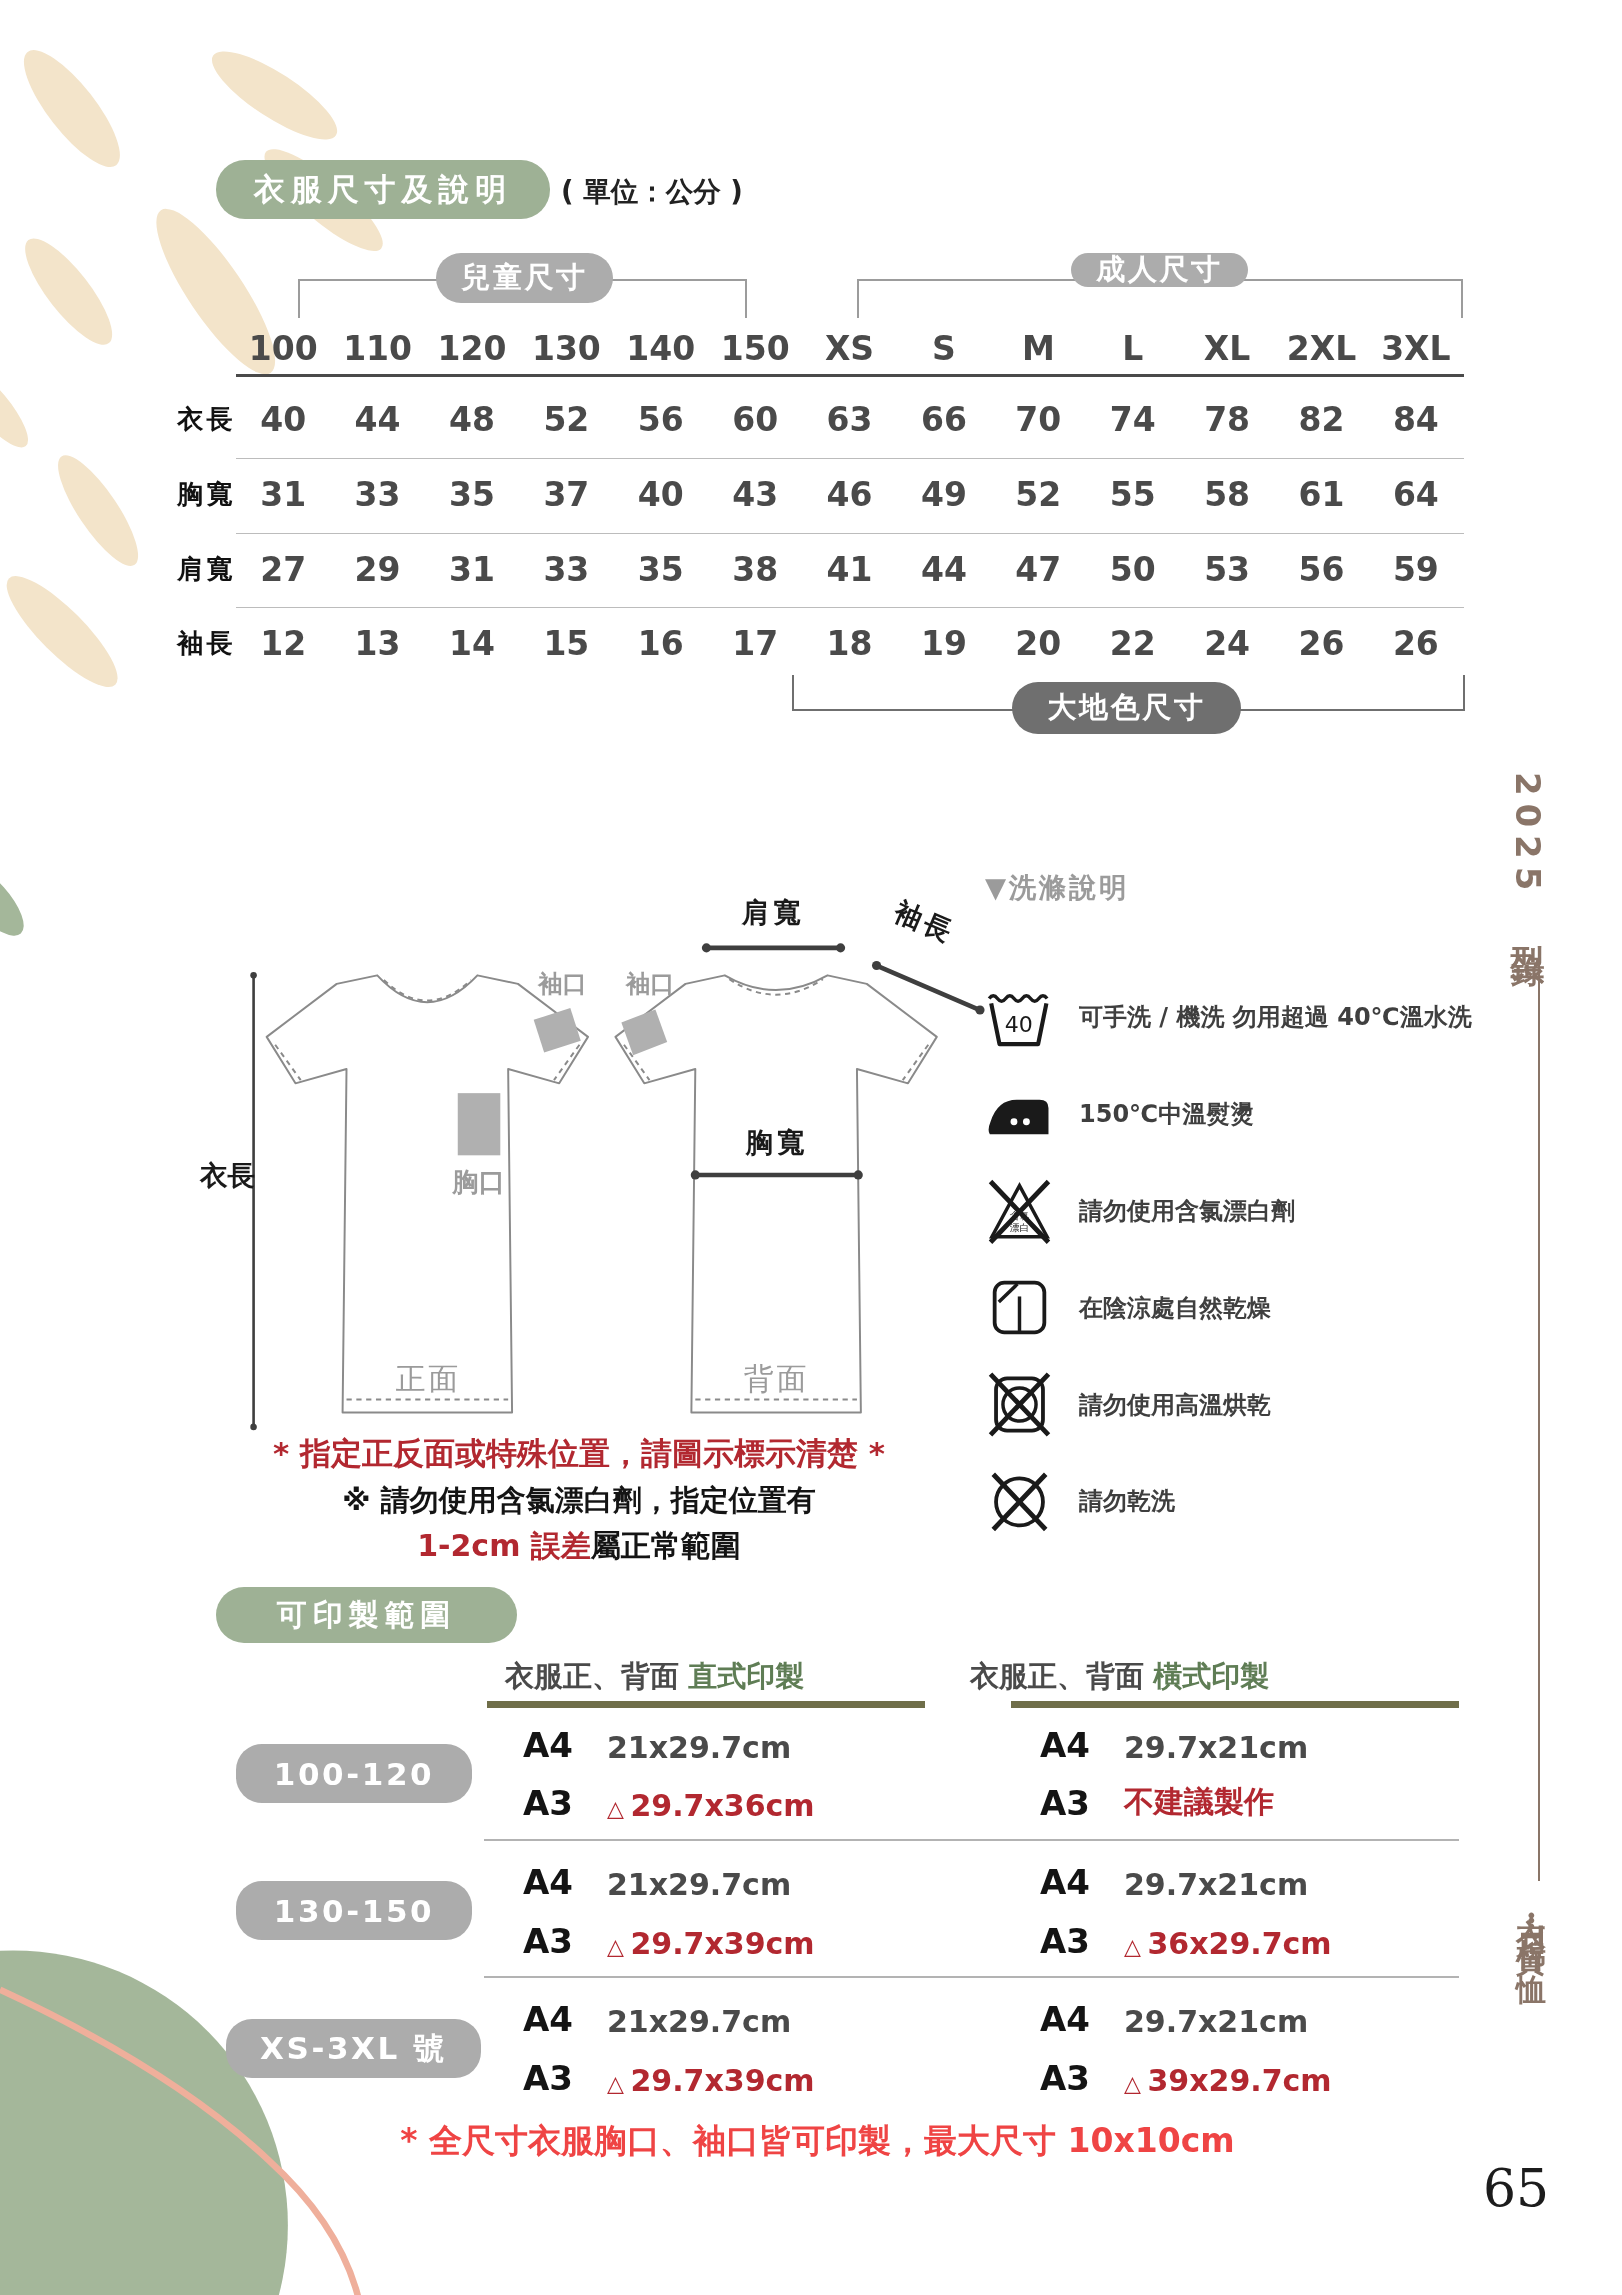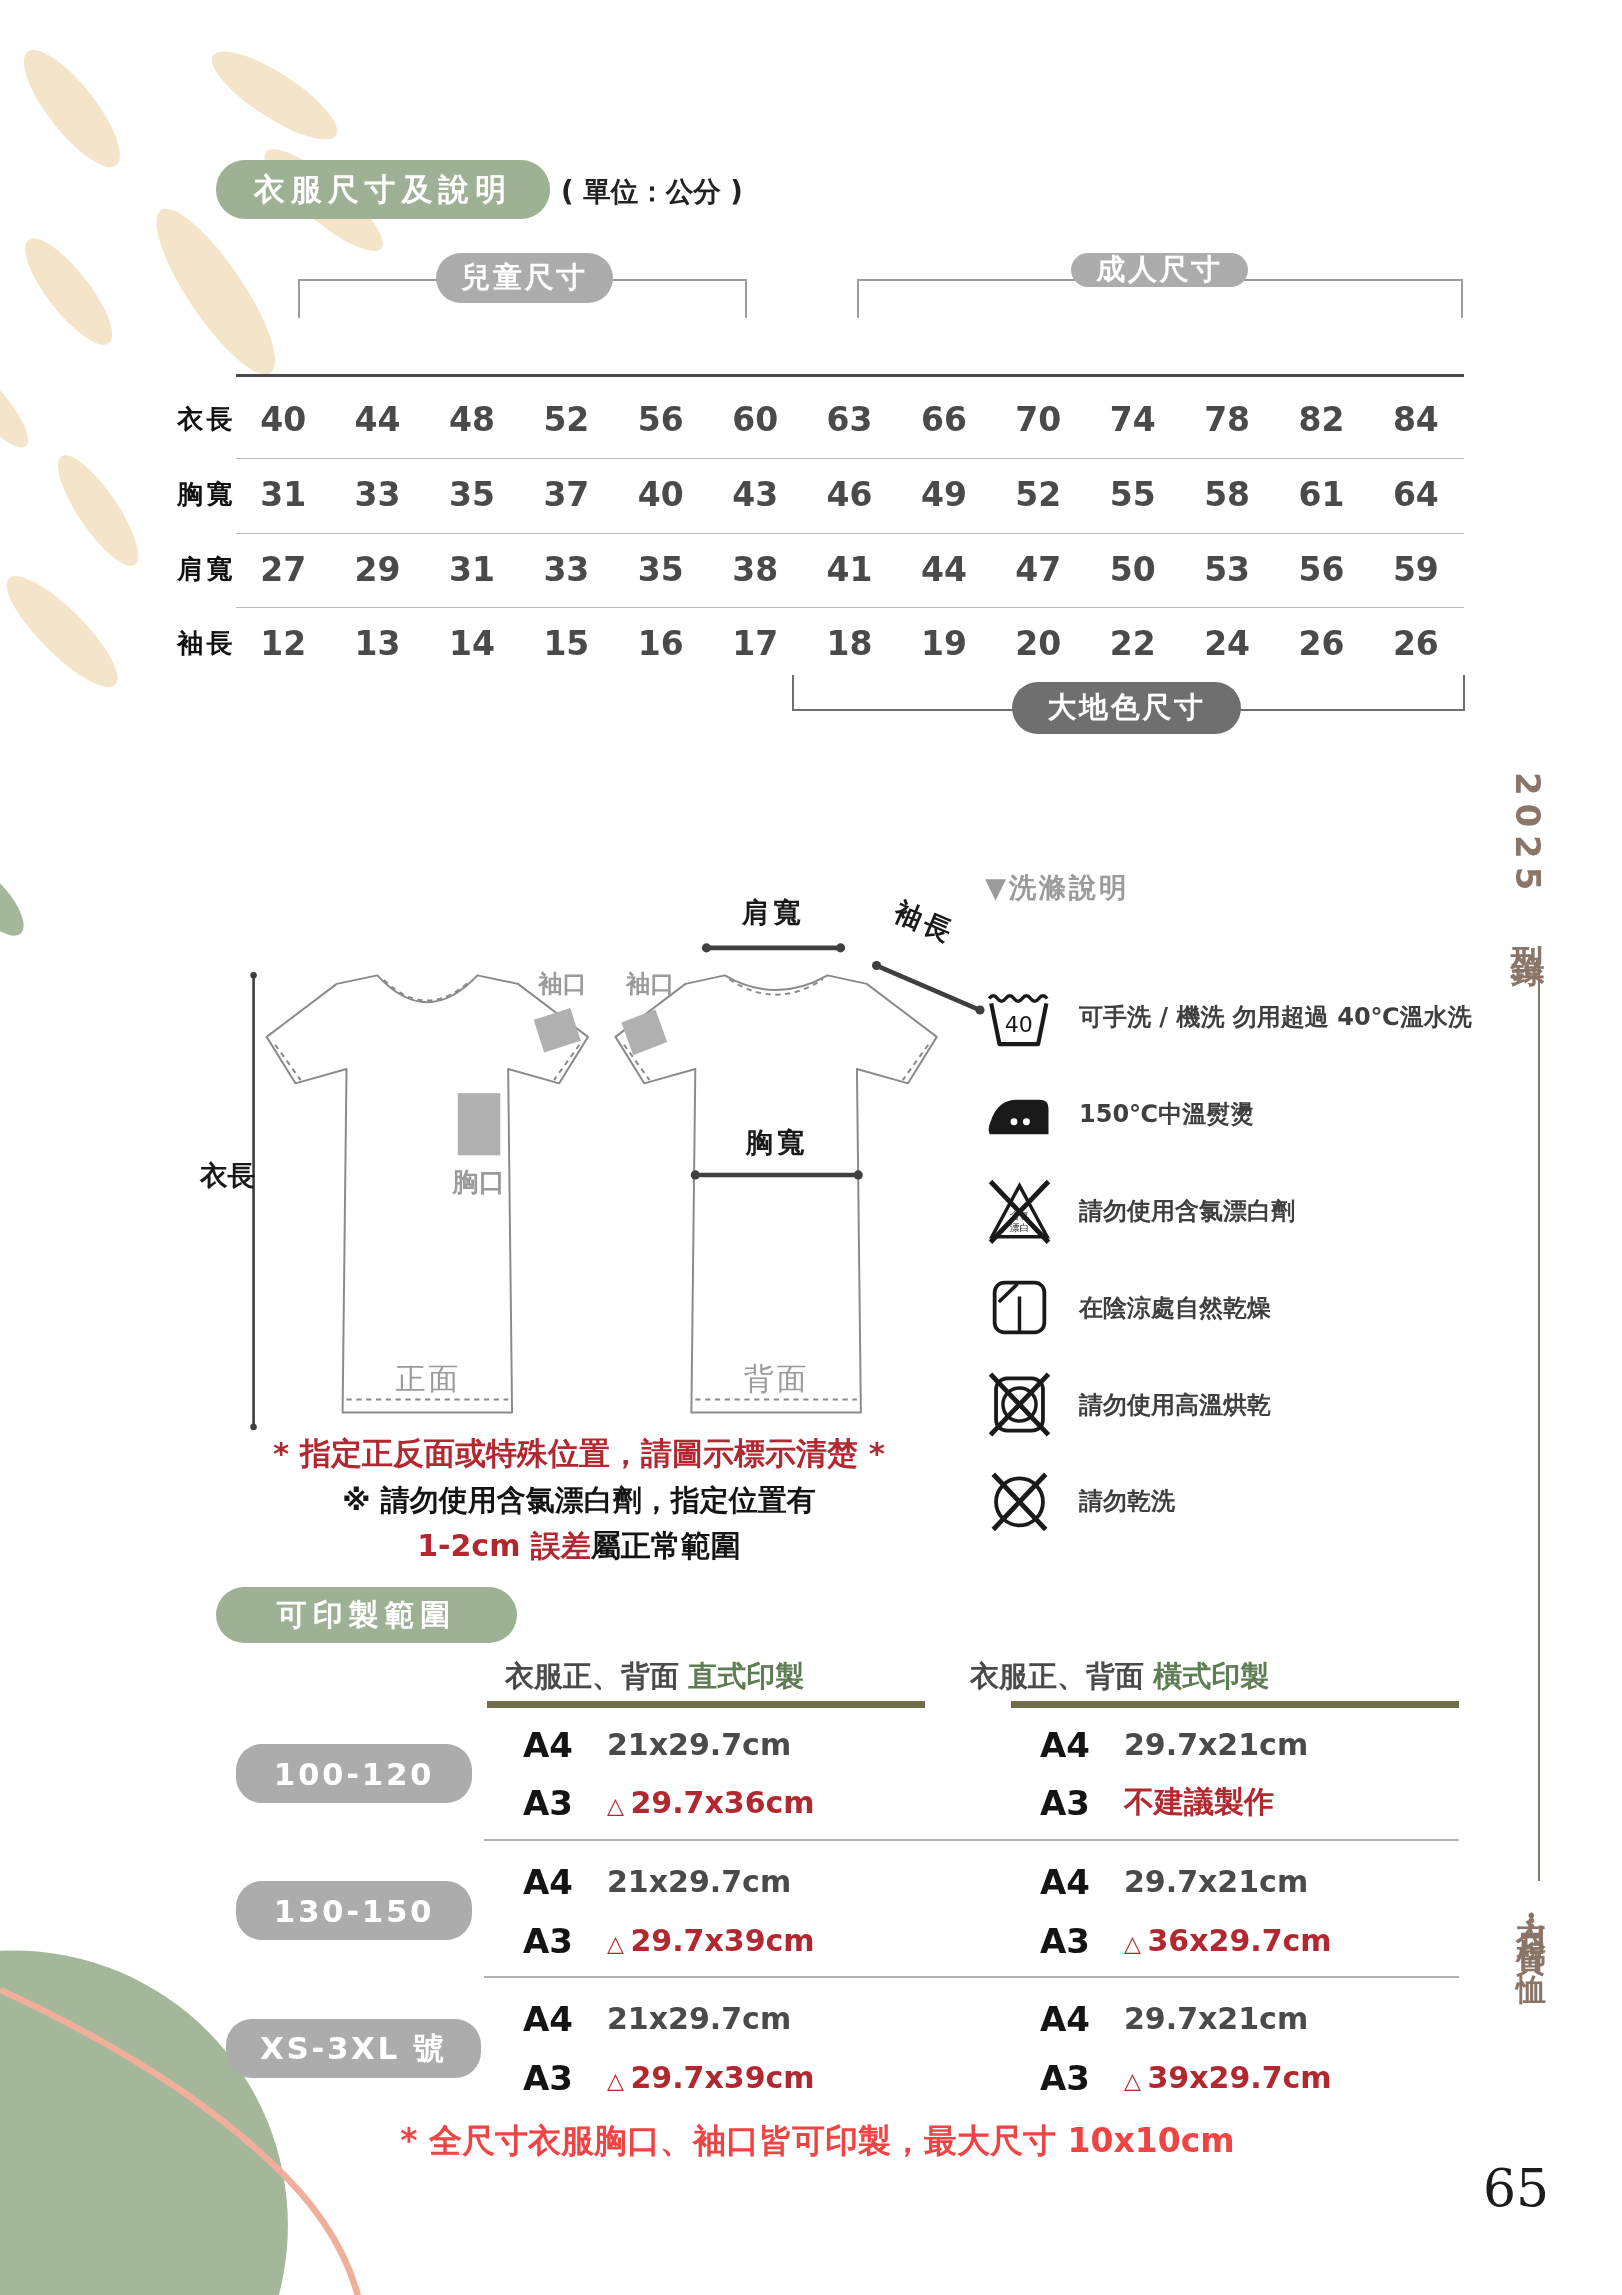--- a/index.html
+++ b/index.html
@@ -30,21 +30,21 @@
   .wash-item svg{width:69px;height:69px;flex:none;}
   .wash-text{margin-left:25px;font-size:24px;font-weight:bold;color:#3f3f3f;white-space:nowrap;}
   
   .note{position:absolute;left:196px;width:766px;text-align:center;font-weight:bold;white-space:nowrap;}
   .red{color:#b22830;}
   
   .phead{position:absolute;font-size:29px;font-weight:bold;color:#4a4a4a;white-space:nowrap;}
   .phead .accent{color:#5f7d55;margin-left:9.2px;}
   .olive-line{position:absolute;height:6.5px;background:#6f6e49;}
   .psep{position:absolute;height:2px;background:#b3b3b3;}
-  .pline{position:absolute;display:flex;align-items:center;height:41px;white-space:nowrap;}
+  .pline{position:absolute;display:flex;align-items:flex-end;height:41px;white-space:nowrap;}
   .paper{font-size:34px;font-weight:bold;color:#141414;width:84px;}
   .pval{font-size:30px;font-weight:bold;color:#4a4a4a;}
   .pval.red{color:#b22830;}
   .tri{font-size:22px;margin-right:6.5px;transform:translateY(-1.3px);}
   .footnote{position:absolute;left:196px;width:1243px;text-align:center;font-size:33px;
        font-weight:bold;color:#ef4444;white-space:nowrap;}
   
   .side-vert{position:absolute;writing-mode:vertical-rl;text-orientation:mixed;
        color:#8a7568;font-weight:bold;white-space:nowrap;}
   .side-line{position:absolute;width:2px;background:#8a7568;}
@@ -82,20 +82,36 @@
 
   <div class="bracket-down" style="left:298px;top:279px;width:445px"></div>
   <div class="bracket-down" style="left:857px;top:279px;width:602px"></div>
   <div class="gray-badge" style="left:436px;top:253px;width:177px;height:50px;font-size:29px">
     <span>兒童尺寸</span>
   </div>
   <div class="gray-badge" style="left:1071px;top:253px;width:177px;height:34px;font-size:29px">
     <span>成人尺寸</span>
   </div>
 
+  <div class="trow" style="top:327px;height:42px">
+    <div class="tlabel"></div>
+    <div class="tcell">100</div>
+    <div class="tcell">110</div>
+    <div class="tcell">120</div>
+    <div class="tcell">130</div>
+    <div class="tcell">140</div>
+    <div class="tcell">150</div>
+    <div class="tcell">XS</div>
+    <div class="tcell">S</div>
+    <div class="tcell">M</div>
+    <div class="tcell">L</div>
+    <div class="tcell">XL</div>
+    <div class="tcell">2XL</div>
+    <div class="tcell">3XL</div>
+  </div>
   <div class="rule-thick" style="top:374px"></div>
 
   <div class="trow" style="top:391px;height:56px">
     <div class="tlabel">衣長</div>
     <div class="tcell">40</div>
     <div class="tcell">44</div>
     <div class="tcell">48</div>
     <div class="tcell">52</div>
     <div class="tcell">56</div>
     <div class="tcell">60</div>

